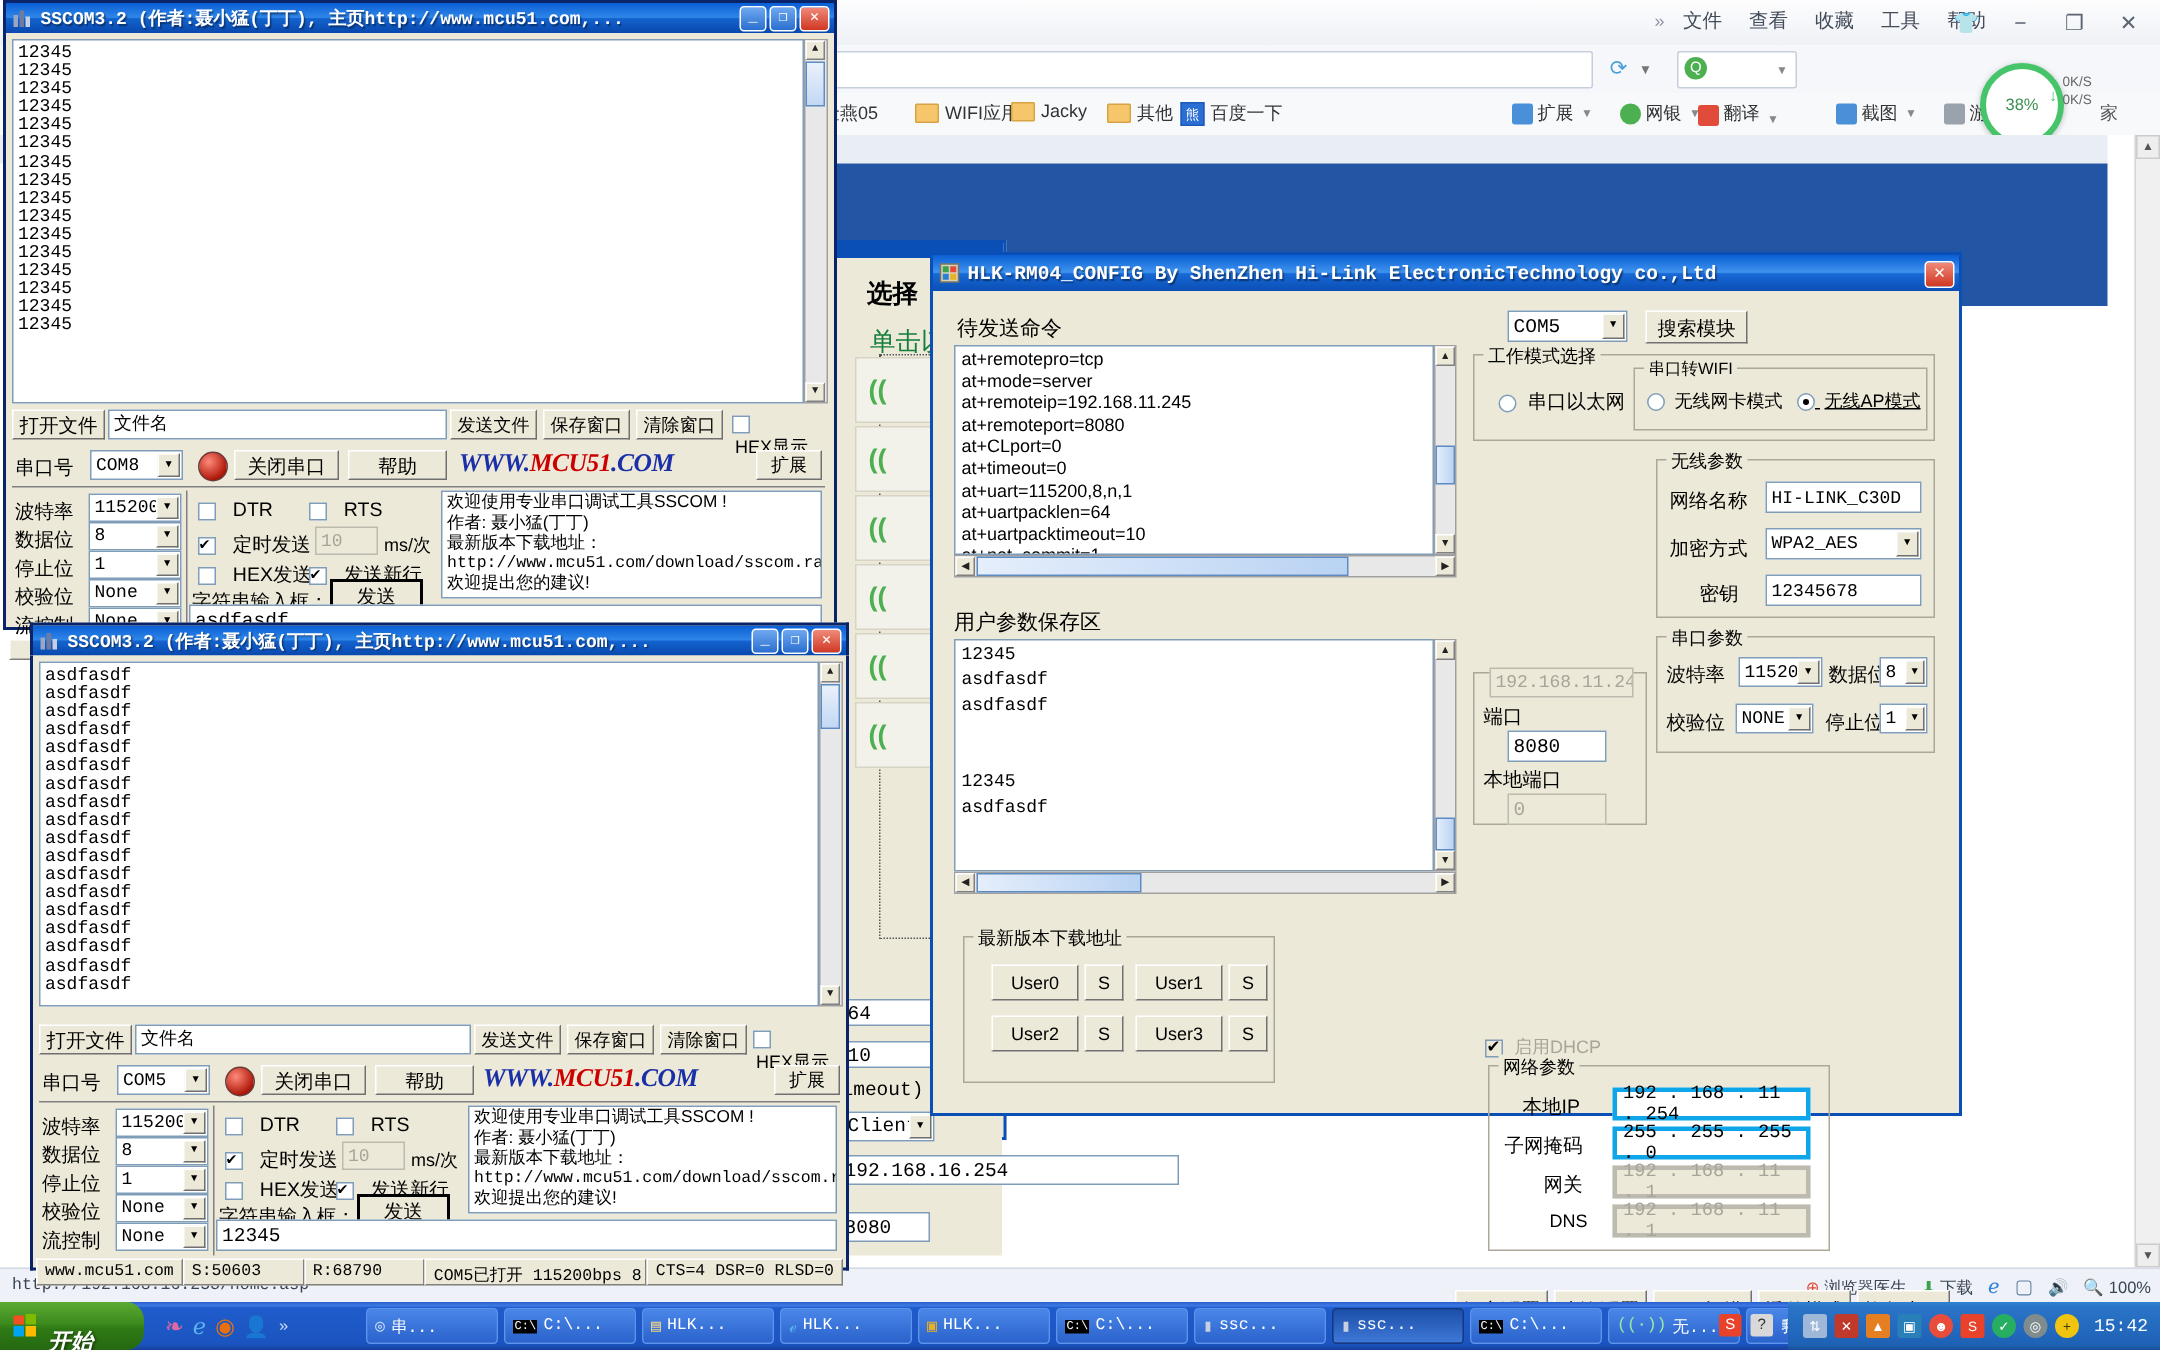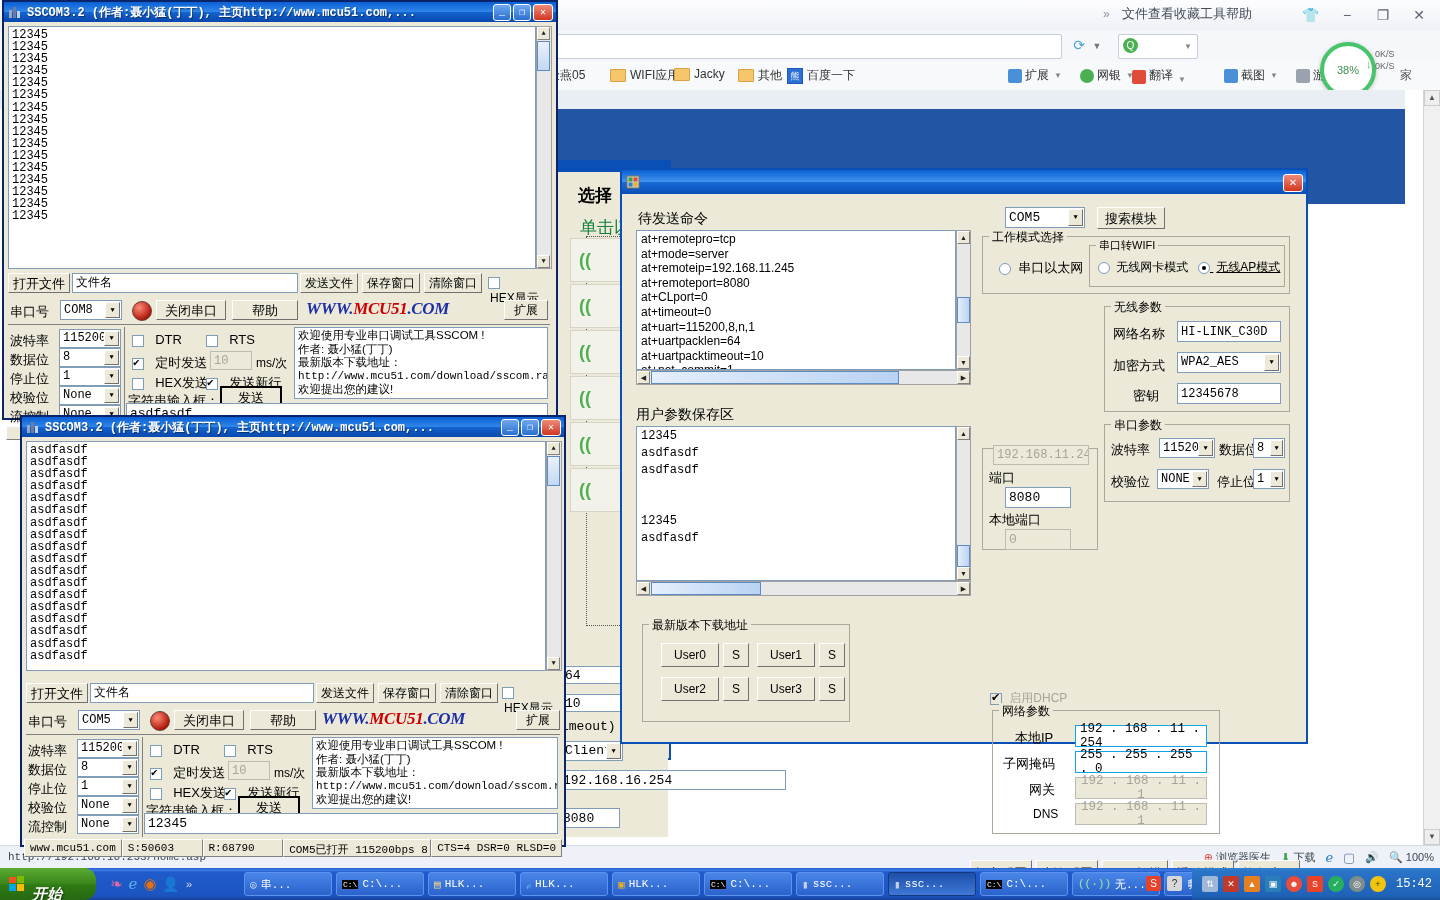--- a/index.html
+++ b/index.html
@@ -5,21 +5,21 @@
   html,body{margin:0;padding:0;}
   body{
     width:1440px;height:900px;position:relative;overflow:hidden;
     font-family:"Liberation Sans","DejaVu Sans",sans-serif;
     font-size:12px;background:#ffffff;
   }
   
   #browser{position:absolute;left:0;top:0;width:1440px;height:868px;background:#eef2f7;}
   .br-titlebar{position:absolute;left:0;top:0;width:1440px;height:30px;
     background:linear-gradient(#fdfdfe,#eef1f6);border-bottom:1px solid #d4dae4;}
-  .br-menu{position:absolute;top:5px;display:flex;color:#444c5a;font-size:13px;align-items:center;}
+  .br-menu{position:absolute;top:5px;display:flex;gap:18px;color:#444c5a;font-size:13px;align-items:center;}
   .br-menu span{cursor:default;}
   .br-winbtns{position:absolute;right:4px;top:2px;display:flex;gap:2px;align-items:center;}
   .br-winbtn{width:34px;height:26px;display:flex;align-items:center;justify-content:center;
     color:#5a6472;font-size:14px;}
   .br-navbar{position:absolute;left:0;top:30px;width:1440px;height:32px;background:#f5f7fa;
     border-bottom:1px solid #e3e8ef;}
   .br-urlbar{position:absolute;left:175px;top:4px;width:885px;height:23px;background:#fff;
     border:1px solid #c6cedb;border-radius:2px;}
   .br-refresh{position:absolute;left:1068px;top:4px;width:22px;height:23px;color:#4a9fd8;
     font-size:14px;text-align:center;line-height:23px;}
@@ -125,24 +125,24 @@
   .helpbox .mono{font-family:"Liberation Mono","DejaVu Sans Mono",monospace;font-size:11px;}
   
   #hlk{font-family:"Liberation Sans","DejaVu Sans",sans-serif;}
   #hlk .xptitle{background:linear-gradient(#0a5fd4,#3f93ee 48%,#1869d6 52%,#0a4fb5);}
   .hlk-body{position:absolute;left:0;right:0;top:22px;bottom:0;background:#ece9d8;
     border:2px solid #0a4fb5;border-top:none;box-sizing:border-box;}
   .hlk-txt{position:absolute;background:#fff;border:1px solid #7f9db9;box-sizing:border-box;
     font-family:"Liberation Sans","DejaVu Sans",sans-serif;font-size:12px;line-height:14.6px;
     color:#000;white-space:pre;padding:1px 4px;overflow:hidden;}
   .hlk-mono{font-family:"Liberation Mono","DejaVu Sans Mono",monospace;font-size:12px;line-height:17px;}
-  .ipfield{background:#fff;border:1px solid #0ea5e9;box-sizing:border-box;display:flex;
+  .ipfield{background:#fff;border:3px solid #0ea5e9;box-sizing:border-box;display:flex;
     align-items:center;font-family:"Liberation Mono","DejaVu Sans Mono",monospace;font-size:12.5px;
     color:#000;padding:0 4px;justify-content:space-around;}
-  .ipfield.dis{background:#ece9d8;color:#a8a49a;border-color:#bdbbb0;text-align:center;}
+  .ipfield.dis{background:#ece9d8;color:#a8a49a;border-color:#bdbbb0;}
   .fld.dis{background:#ece9d8;color:#a8a49a;border-color:#bdbbb0;}
   
   #wifiwin{position:absolute;left:556px;top:160px;width:115px;height:600px;background:#ece9d8;
     border:2px solid #0a4fb5;box-sizing:border-box;overflow:hidden;}
   .wifiitem{position:absolute;left:12px;width:90px;height:44px;background:#f3f2ea;
     border:1px solid #d7d4c6;box-sizing:border-box;}
   .wifiicon{position:absolute;left:8px;top:11px;color:#4caf50;font-size:18px;font-weight:bold;}
   
   #taskbar{position:absolute;left:0;top:868px;width:1440px;height:32px;
     background:linear-gradient(#2a5fd0,#3d7ae5 8%,#1f5ccb 12%,#1b54c0 88%,#173f99);}
@@ -461,20 +461,21 @@
 
 <div class="xpwin" id="hlk" style="left:620px;top:168px;width:688px;height:576px;border:none;">
   <div class="xptitle" style="border:2px solid #0a4fb5;border-bottom:none;box-sizing:border-box;height:26px;">
     <svg class="winico" viewBox="0 0 14 14">
       <rect x="1" y="1" width="12" height="12" fill="#d8d2bd" stroke="#7a7460"></rect>
       <rect x="2.5" y="2.5" width="4" height="4" fill="#3aa24c"></rect>
         <rect x="7.5" y="2.5" width="4" height="4" fill="#e04b3a"></rect>
       <rect x="2.5" y="7.5" width="4" height="4" fill="#2b7fd4"></rect>
         <rect x="7.5" y="7.5" width="4" height="4" fill="#e8b023"></rect>
     </svg>
+    <span class="t" style="font-size:13px;">HLK-RM04_CONFIG By ShenZhen Hi-Link ElectronicTechnology co.,Ltd</span>
     <div class="xpbtns" style="top:4px;">
       <div class="xpb cls" style="width:20px;height:18px;line-height:16px;">✕</div>
     </div>
   </div>
 
   <div class="hlk-body" style="top:26px;">
 
     <div class="lbl" style="position:absolute;left:16px;top:16px;font-size:14px;">待发送命令</div>
     <div class="combo" style="position:absolute;left:383px;top:13px;width:80px;height:21px;line-height:17px;font-size:13px;">
       <span>COM5</span>

